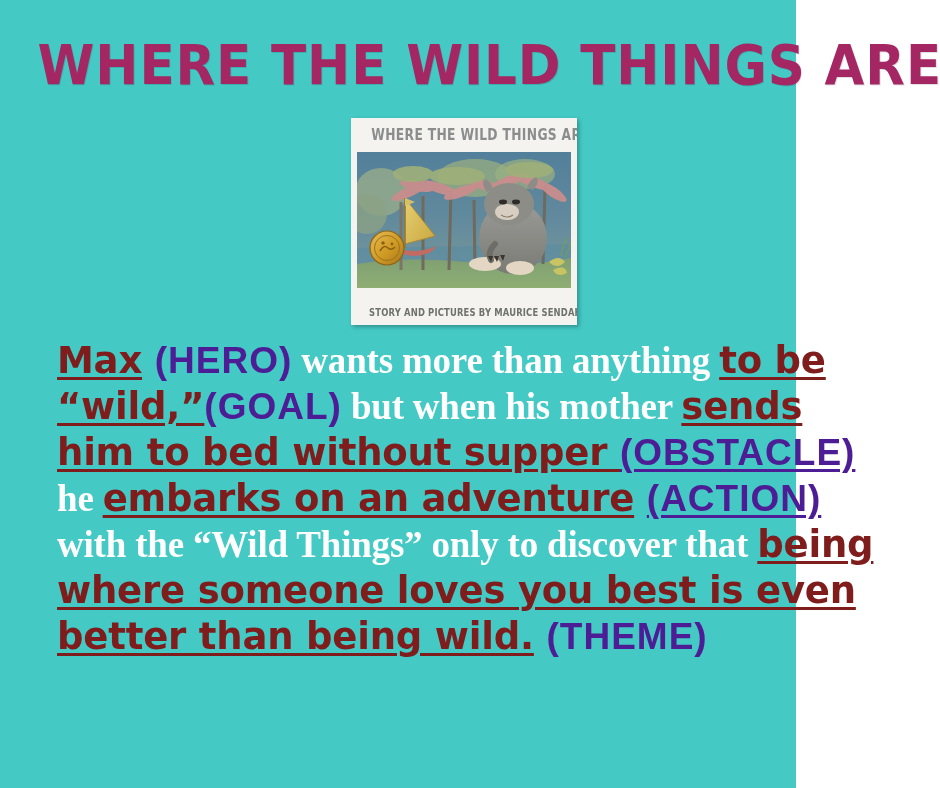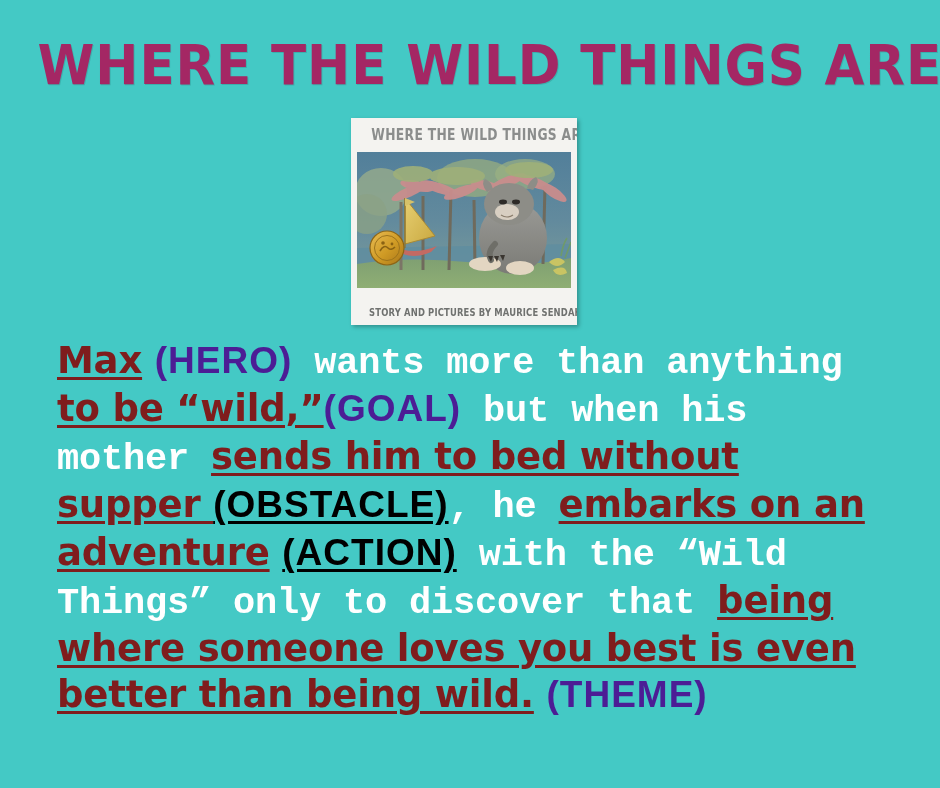--- a/index.html
+++ b/index.html
@@ -8,21 +8,21 @@
   }
   body {
     width: 940px;
     height: 788px;
     overflow: hidden;
     font-family: "Liberation Sans", sans-serif;
   }
 
   #slide {
     position: relative;
-    width: 940px;
+    width: 796px;
     height: 788px;
     background: #44c9c5;
     box-sizing: border-box;
   }
 
   
   #title {
     position: absolute;
     top: 34px;
     left: 0;
@@ -109,29 +109,29 @@
     text-decoration: underline;
     text-decoration-thickness: 3px;
     text-underline-offset: 4px;
   }
   .blue {
     color: #4c1d95;
     font-family: "Liberation Sans", sans-serif;
     letter-spacing: 1px;
   }
   .blue-u {
-    color: #000000;
+    color: #4c1d95;
     font-family: "Liberation Sans", sans-serif;
     letter-spacing: 1px;
     text-decoration: underline;
     text-decoration-thickness: 3px;
     text-underline-offset: 4px;
   }
   .wide {
-    font-family: Liberation Mono, monospace;
+    font-family: Liberation Serif, serif;
   }
 </style>
 </head>
 <body>
 
 <div id="slide">
 
   <div id="title">WHERE THE WILD THINGS ARE</div>
 
   <div id="cover">

